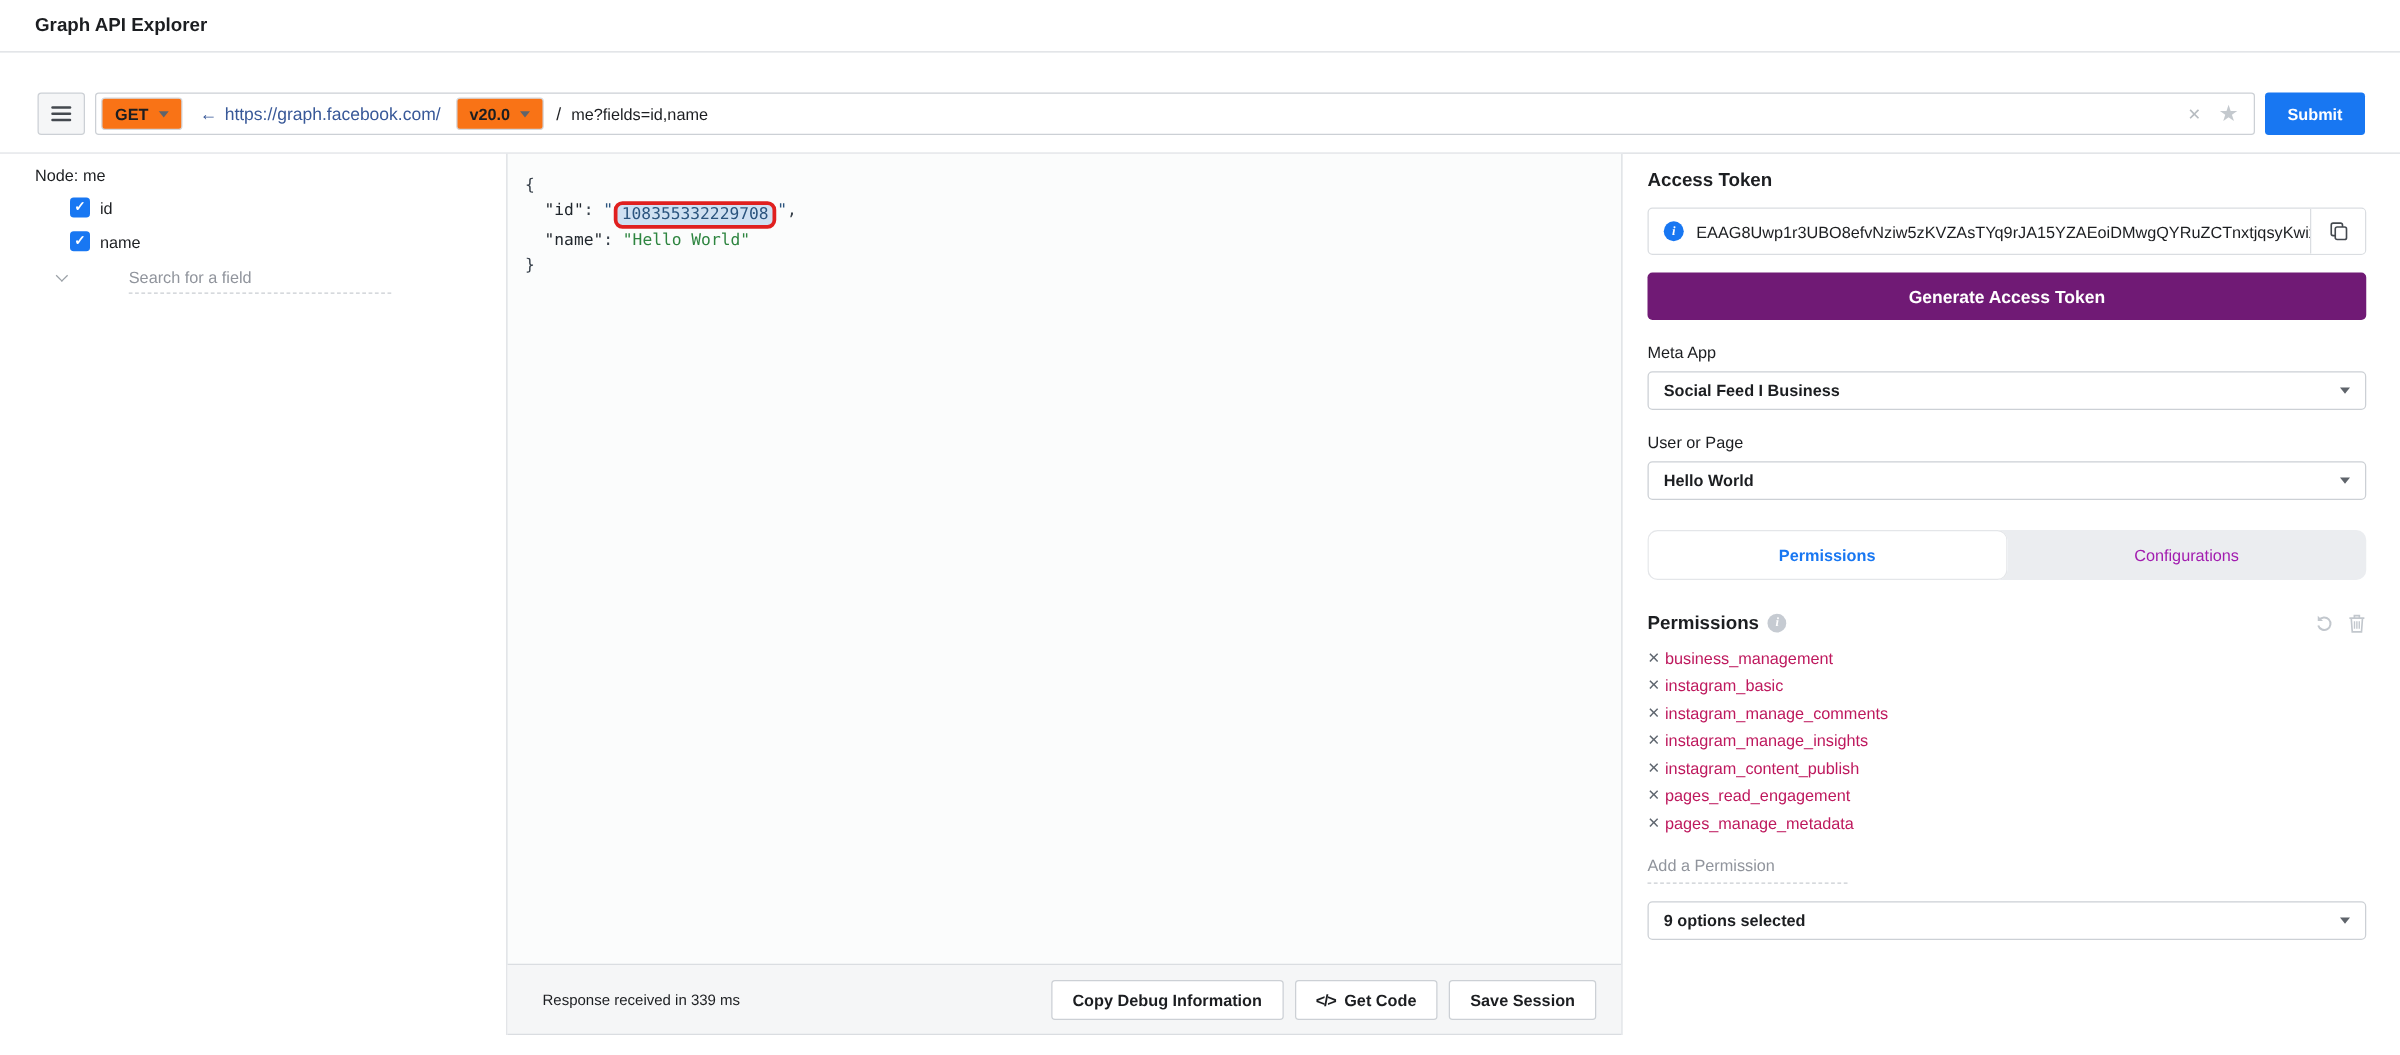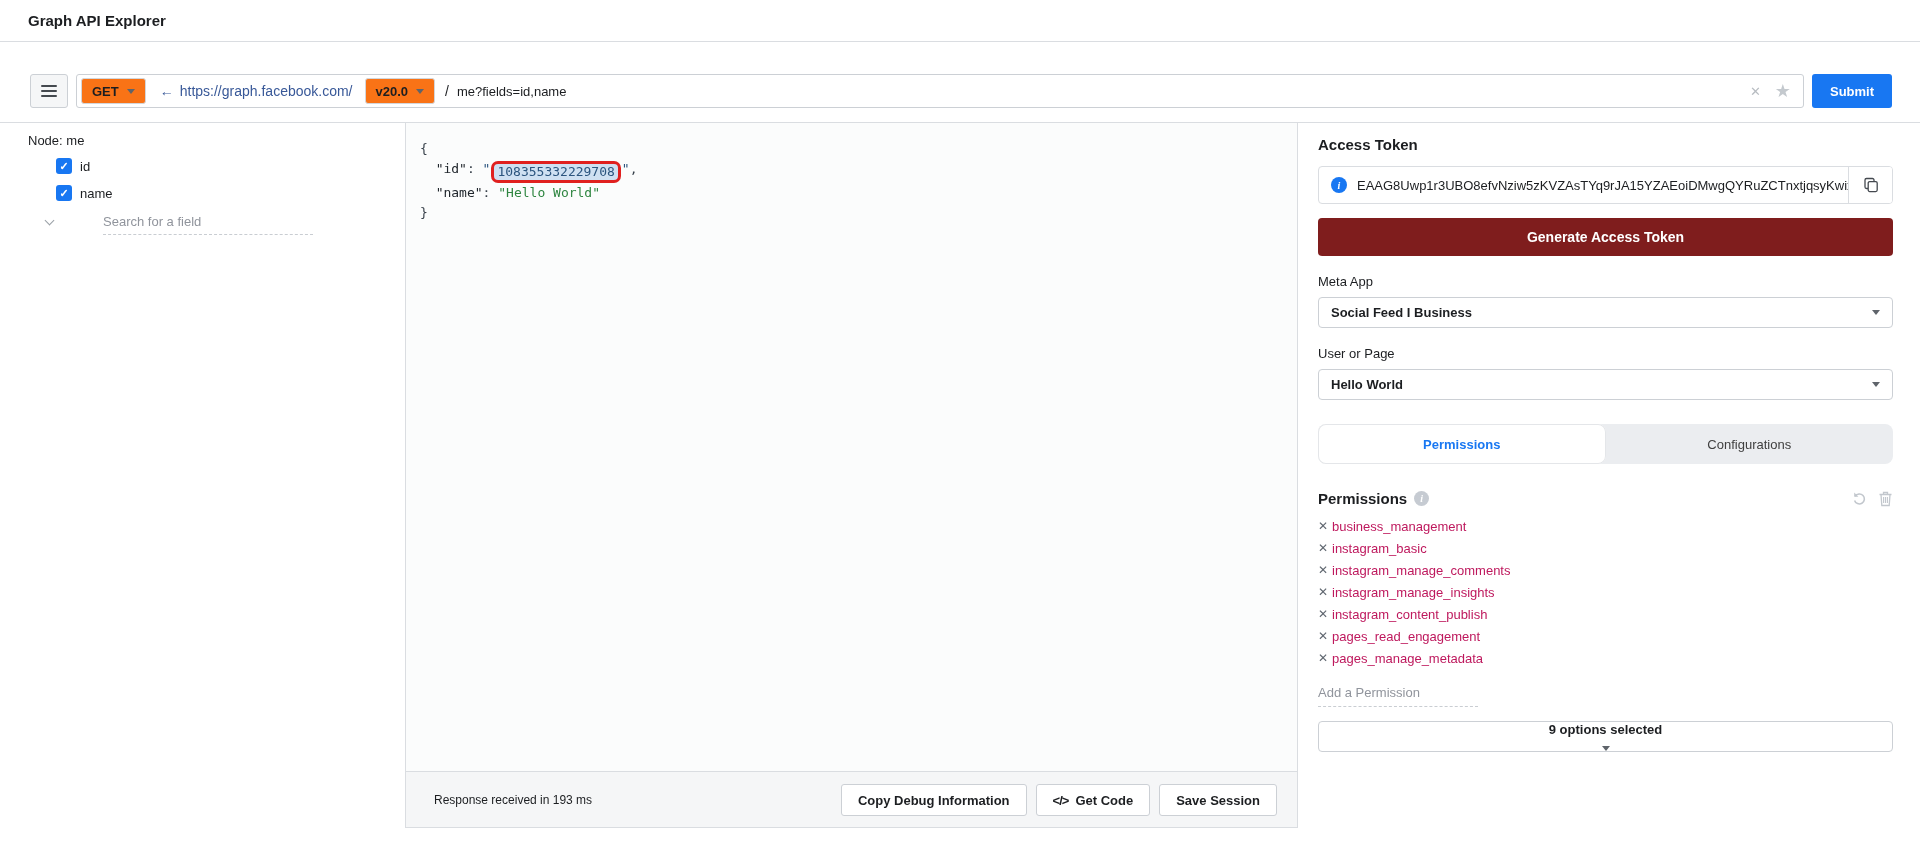--- a/index.html
+++ b/index.html
@@ -82,45 +82,45 @@
   .panel-heading { font-size:15px; font-weight:700; margin-top:13px; }
   .token-box { margin-top:13px; height:38px; border:1px solid #dadde1; border-radius:4px;
     background:#fff; display:flex; align-items:center; overflow:hidden; }
   .info-ic { flex:0 0 16px; width:16px; height:16px; border-radius:50%; background:#1877f2;
     color:#fff; font-size:10px; font-weight:700; font-style:italic;
     display:flex; align-items:center; justify-content:center; margin:0 10px 0 12px;
     font-family:"Liberation Serif", serif; }
   .token-val { flex:1; font-size:13px; color:#1c1e21; white-space:nowrap; overflow:hidden; }
   .copy-btn { flex:0 0 44px; align-self:stretch; border-left:1px solid #dadde1;
     display:flex; align-items:center; justify-content:center; cursor:pointer; background:#fff; }
-  .primary-btn { margin-top:14px; width:100%; height:38px; background:#7f1d1d; color:#fff;
+  .primary-btn { margin-top:14px; width:100%; height:38px; background:#701a75; color:#fff;
     border:none; border-radius:4px; font-size:14px; font-weight:700;
     display:flex; align-items:center; justify-content:center; cursor:pointer; }
   .field-label { margin-top:18px; font-size:13px; color:#1c1e21; }
   .select { margin-top:8px; height:31px; border:1px solid #ccd0d5; border-radius:4px;
     background:#fff; display:flex; align-items:center; justify-content:space-between;
     padding:0 12px; cursor:pointer; }
   .select .sel-label { font-size:13px; font-weight:700; color:#1c1e21; }
   .tabbar { margin-top:24px; height:40px; background:#ebedf0; border-radius:8px; display:flex; }
   .tab { flex:1; display:flex; align-items:center; justify-content:center;
-    font-size:13px; color:#404040; cursor:pointer; border-radius:8px; }
+    font-size:13px; color:#a21caf; cursor:pointer; border-radius:8px; }
   .tab.active { background:#fff; color:#1877f2; font-weight:700;
     box-shadow:0 0 0 1px #e4e6e9 inset; }
   .perm-head-row { margin-top:26px; display:flex; align-items:center; }
   .perm-head-row .panel-heading { margin-top:0; }
   .info-ic.gray { background:#c6cbd2; margin:0 0 0 7px; flex:0 0 15px; width:15px; height:15px; }
   .head-icons { margin-left:auto; display:flex; align-items:center; gap:10px; }
   .head-icons svg { display:block; cursor:pointer; }
   .perm-list { margin-top:8px; }
   .perm-item { display:flex; align-items:center; height:22px; }
   .perm-x { color:#606770; font-size:12px; width:14px; cursor:pointer; }
   .perm-lbl { font-size:13px; color:#be185d; }
   .add-perm { margin-top:16px; font-size:13px; color:#90949c; width:160px;
     border-bottom:1px dashed #c9cdd2; padding-bottom:6px; cursor:text; }
-  .options-select { margin-top:14px;flex-direction:column; }
+  .options-select { margin-top:14px; }
 </style>
 </head>
 <body>
 
 <div class="app-header">
   <div class="title">Graph API Explorer</div>
 </div>
 
 <div class="menu-btn">
   <div class="hamburger">
@@ -170,21 +170,21 @@
   <div class="search-row">
     <span class="chev"></span>
     <span class="search-txt">Search for a field</span>
   </div>
 </div>
 
 <div class="response-panel">
   <div class="json"><div><span>{</span></div><div class="indent"><span class="key">"id"</span><span>: </span><span class="val-num">"</span><span class="id-box val-num">108355332229708</span><span class="val-num">"</span><span>,</span></div><div class="indent"><span class="key">"name"</span><span>: </span><span class="val-str">"Hello World"</span></div><div><span>}</span></div></div>
 
   <div class="response-footer">
-    <div class="resp-status">Response received in 193 ms</div>
+    <div class="resp-status">Response received in 339 ms</div>
     <div class="footer-btns">
       <button class="ghost-btn">
         <span>Copy Debug Information</span>
       </button>
       <button class="ghost-btn">
         <span class="code-glyph">&lt;/&gt;</span>
         <span>Get Code</span>
       </button>
       <button class="ghost-btn">
         <span>Save Session</span>

